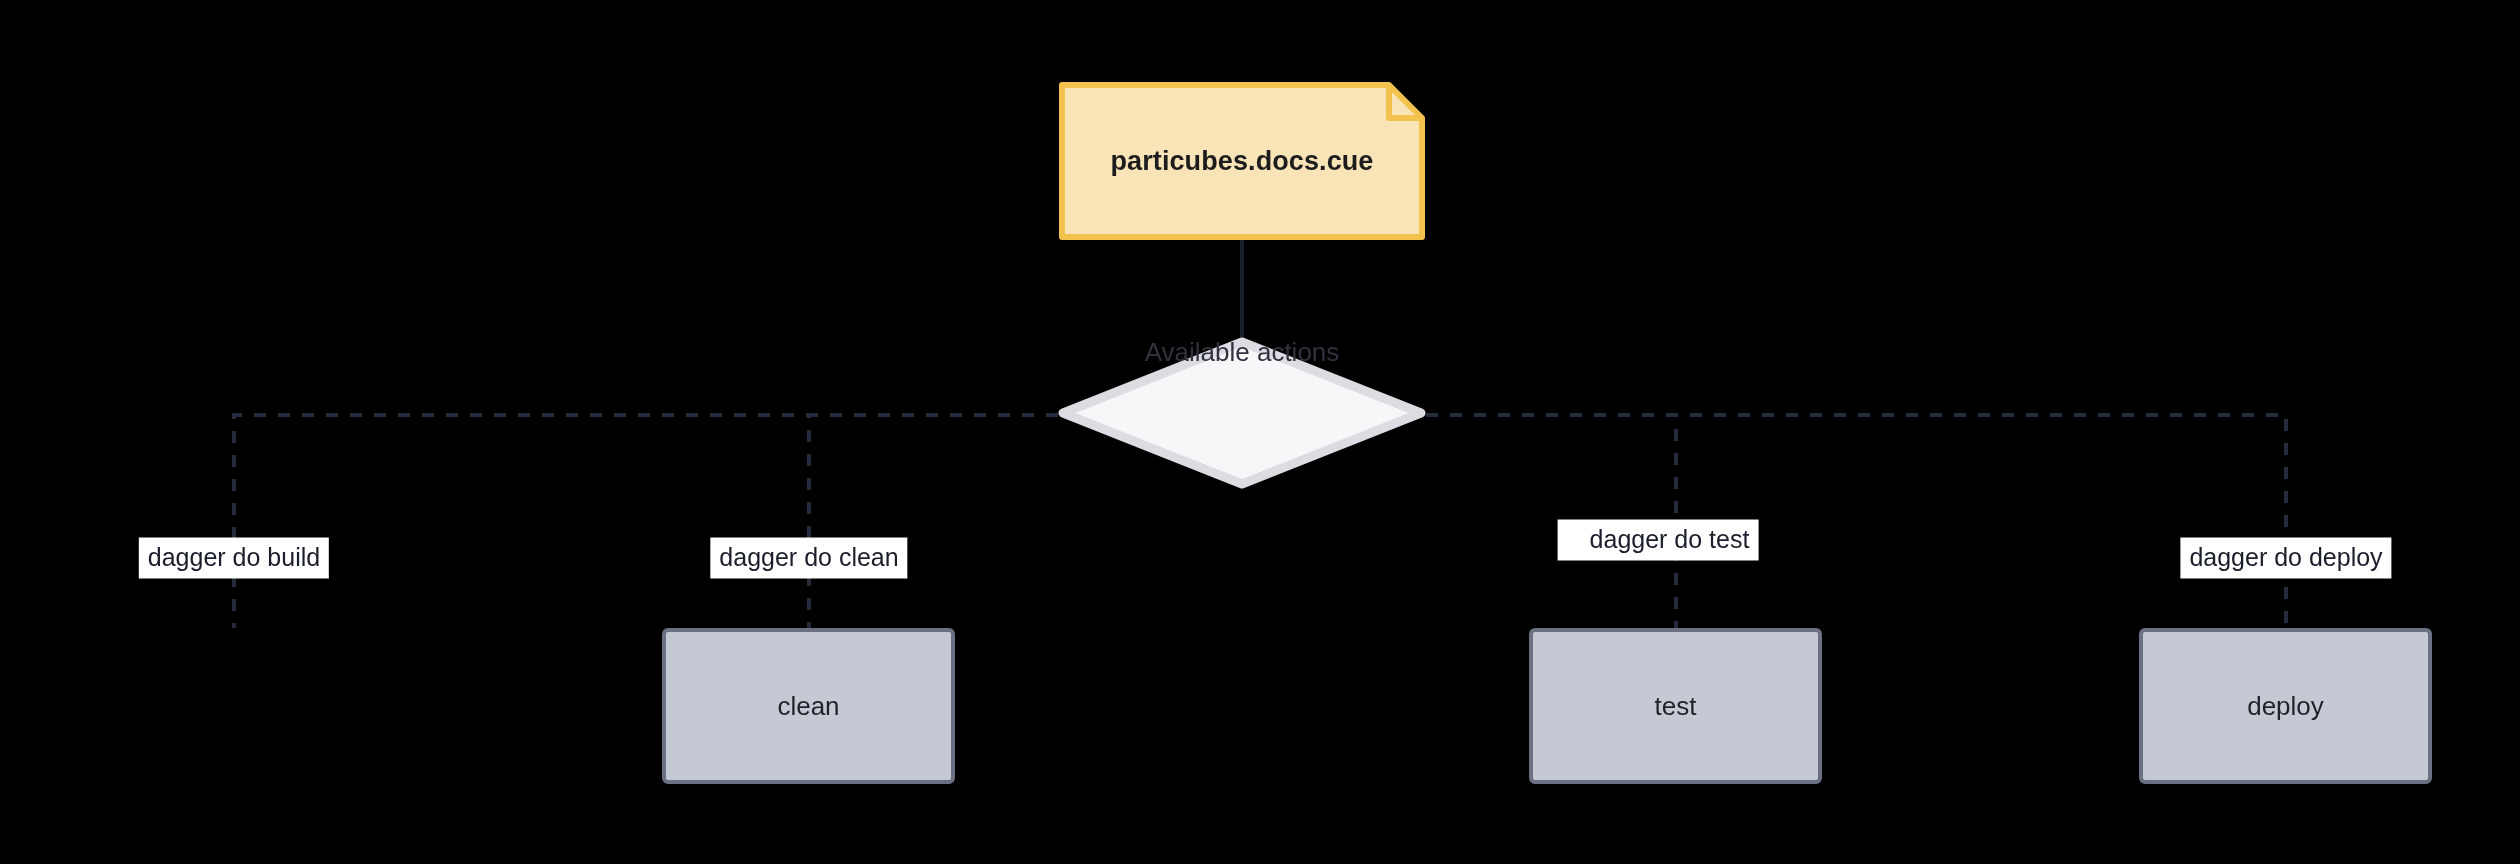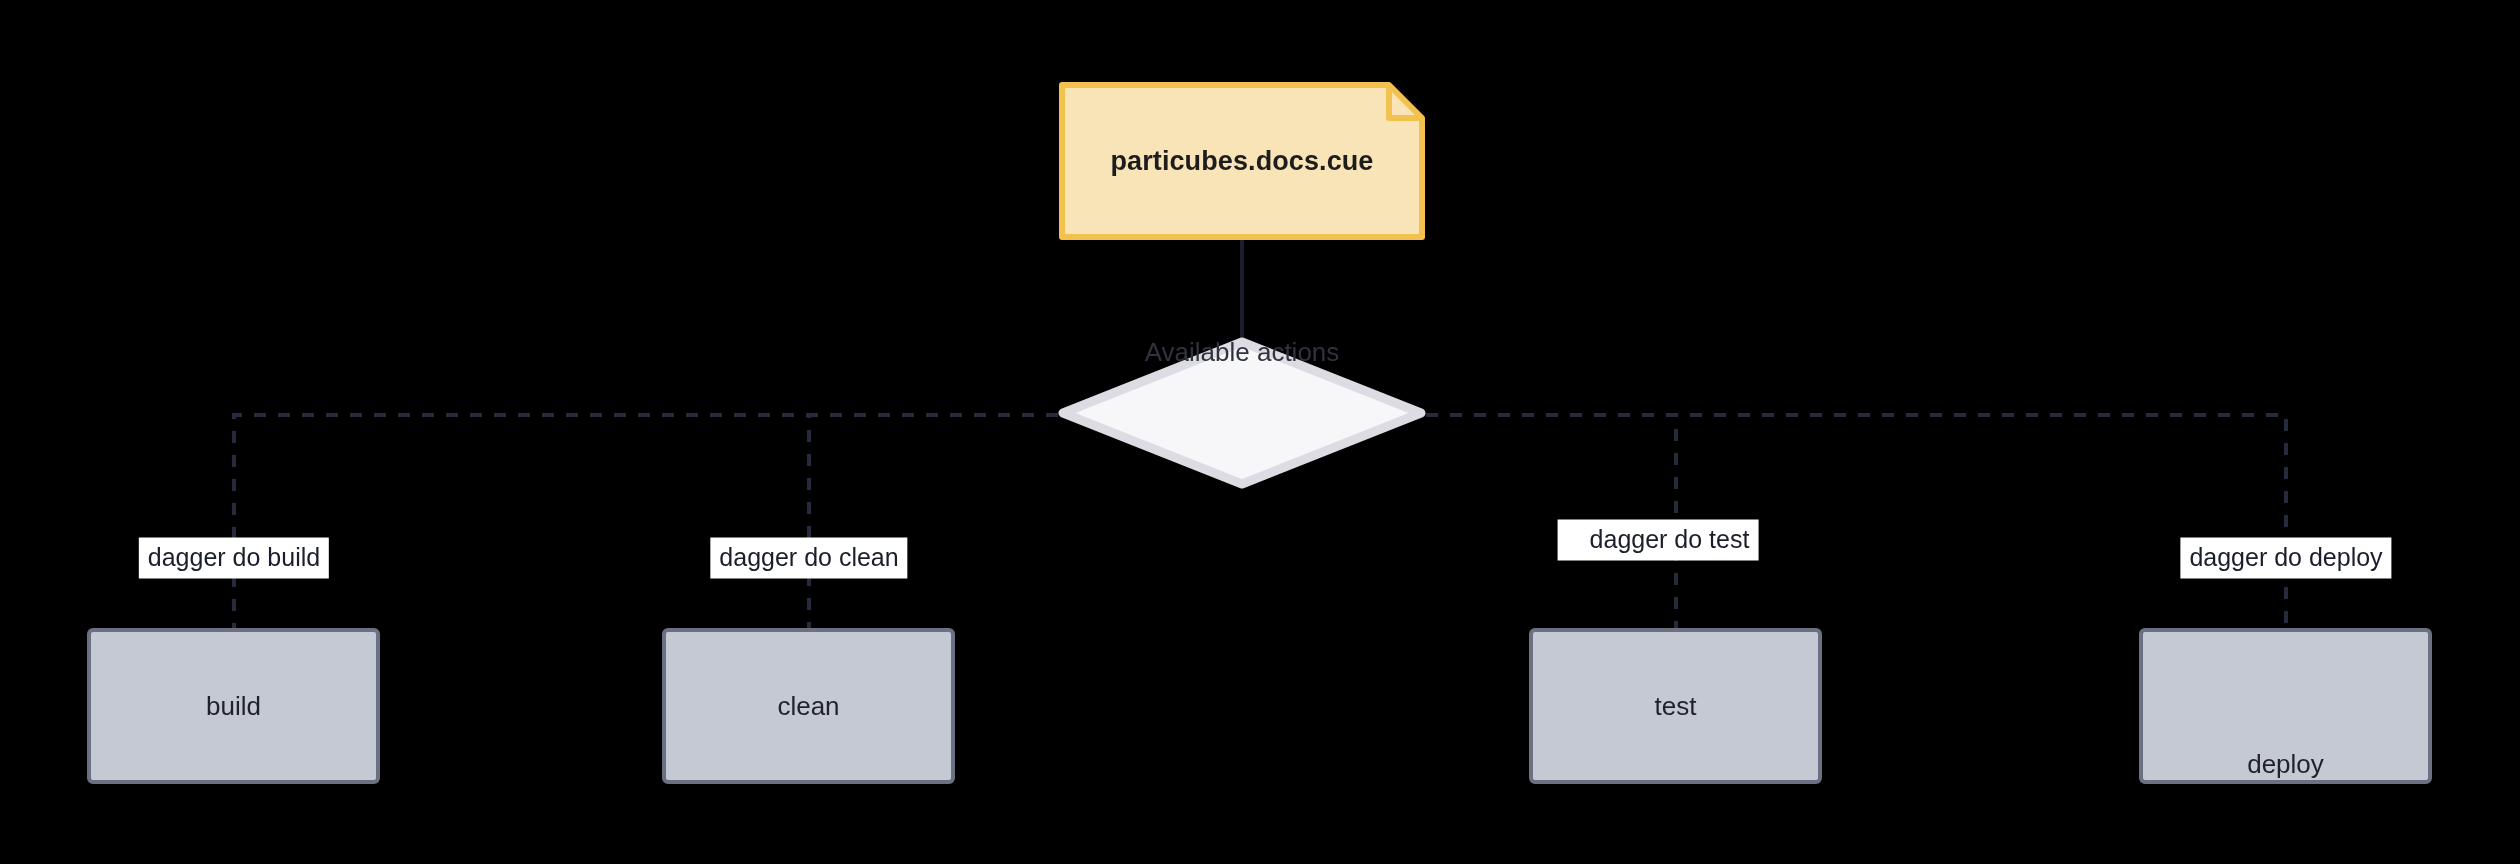--- a/index.html
+++ b/index.html
@@ -126,33 +126,30 @@
     <span class="note-label">particubes.docs.cue</span>
   </div>
 
   <div class="diamond-node" style="left:1058px; top:337px; width:368px; height:152px;">
     <svg class="diamond-shape" viewBox="0 0 368 152" preserveAspectRatio="none" xmlns="http://www.w3.org/2000/svg">
       <path d="M 184 5 L 363 76 L 184 147 L 5 76 Z" fill="#f7f7f9" stroke="#dcdce2" stroke-width="9" stroke-linejoin="round"></path>
     </svg>
     <span class="diamond-label">Available actions</span>
   </div>
 
-  <div class="proc-node" style="left:87px; top:628px; width:293px; height:156px;">
-    <span class="proc-label">build</span>
-  </div>
 
   <div class="proc-node" style="left:1529px; top:628px; width:293px; height:156px;">
     <span class="proc-label">test</span>
   </div>
 
   <div class="proc-node" style="left:662px; top:628px; width:293px; height:156px;">
     <span class="proc-label">clean</span>
   </div>
 
-  <div class="proc-node" style="left:2139px; top:628px; width:293px; height:156px;align-items:flex-end;">
+  <div class="proc-node" style="left:2139px; top:628px; width:293px; height:156px;">
     <span class="proc-label">deploy</span>
   </div>
 
   <div class="edge-label" style="left:234px; top:558px;">dagger do build</div>
 
   <div class="edge-label" style="left:809px; top:558px;">dagger do clean</div>
 
   <div class="edge-label" style="left:1658px; top:540px;padding-left:32px;">dagger do test</div>
 
   <div class="edge-label" style="left:2286px; top:558px;text-align:right;">dagger do deploy</div>

